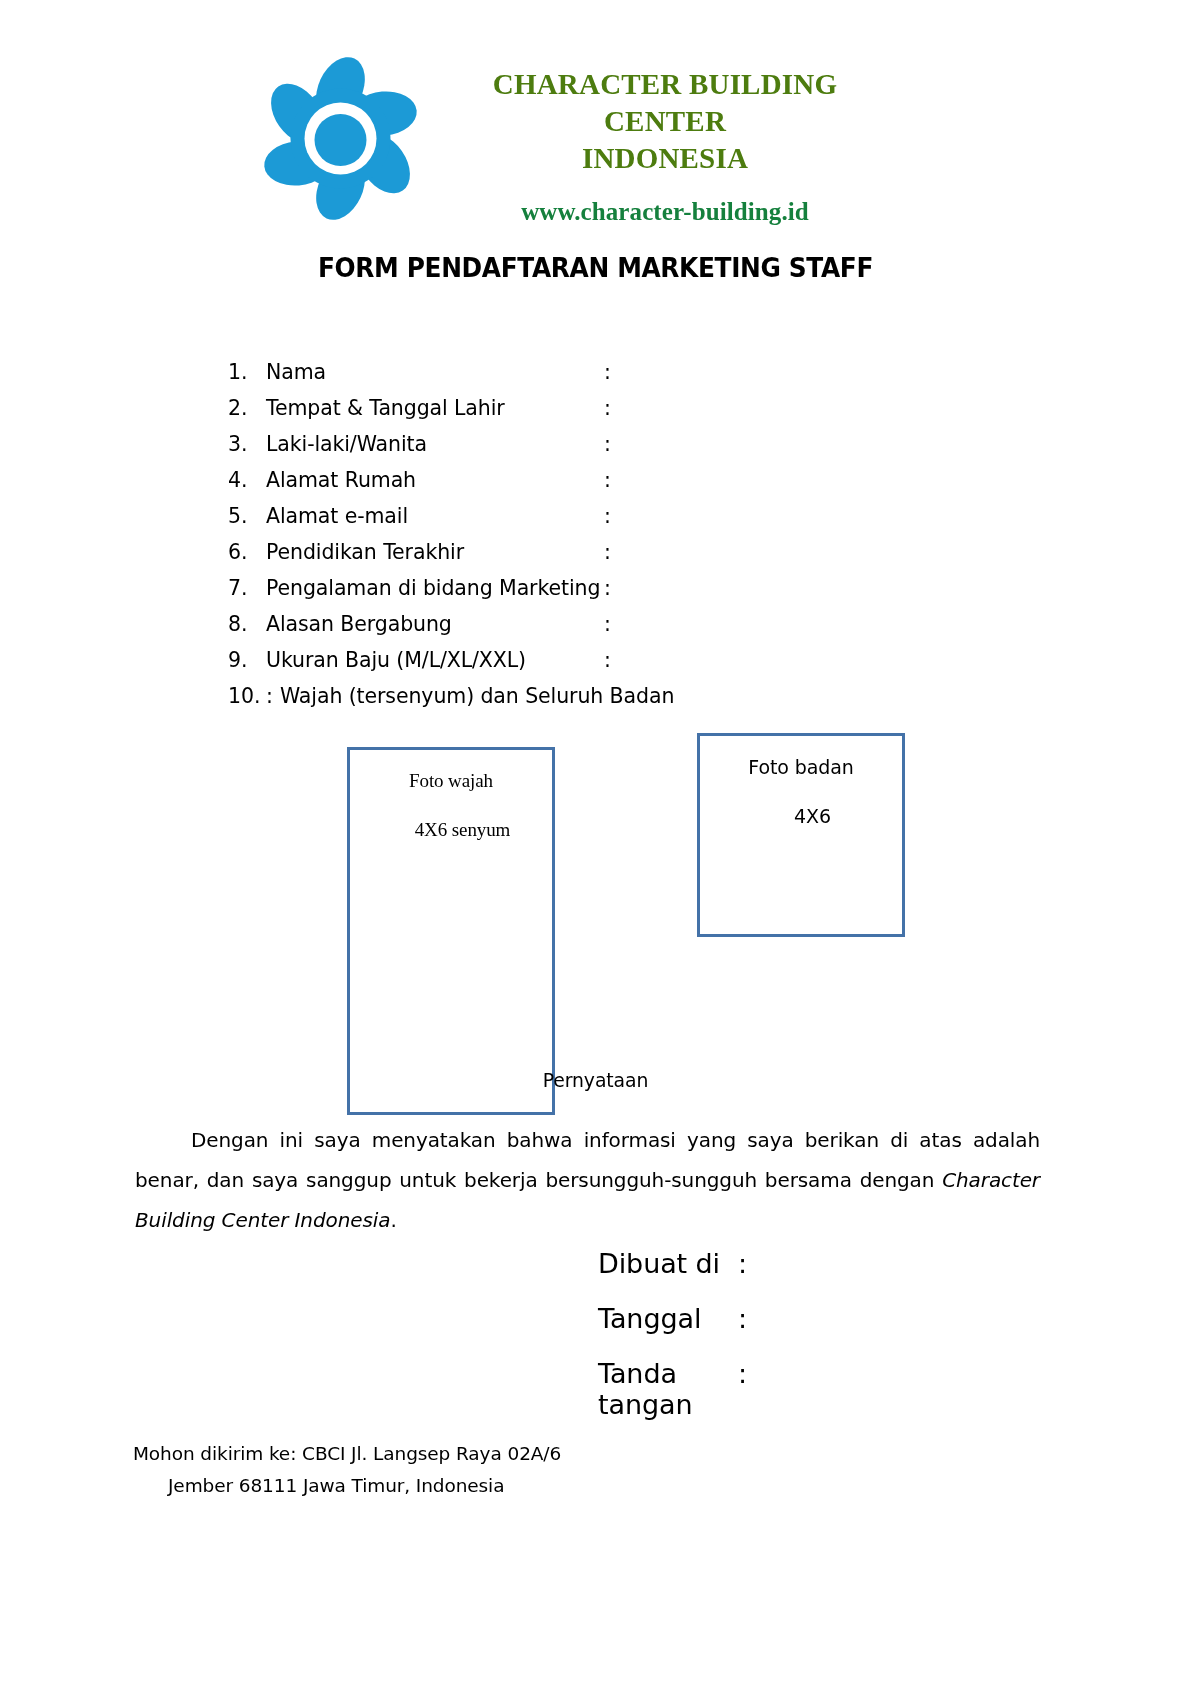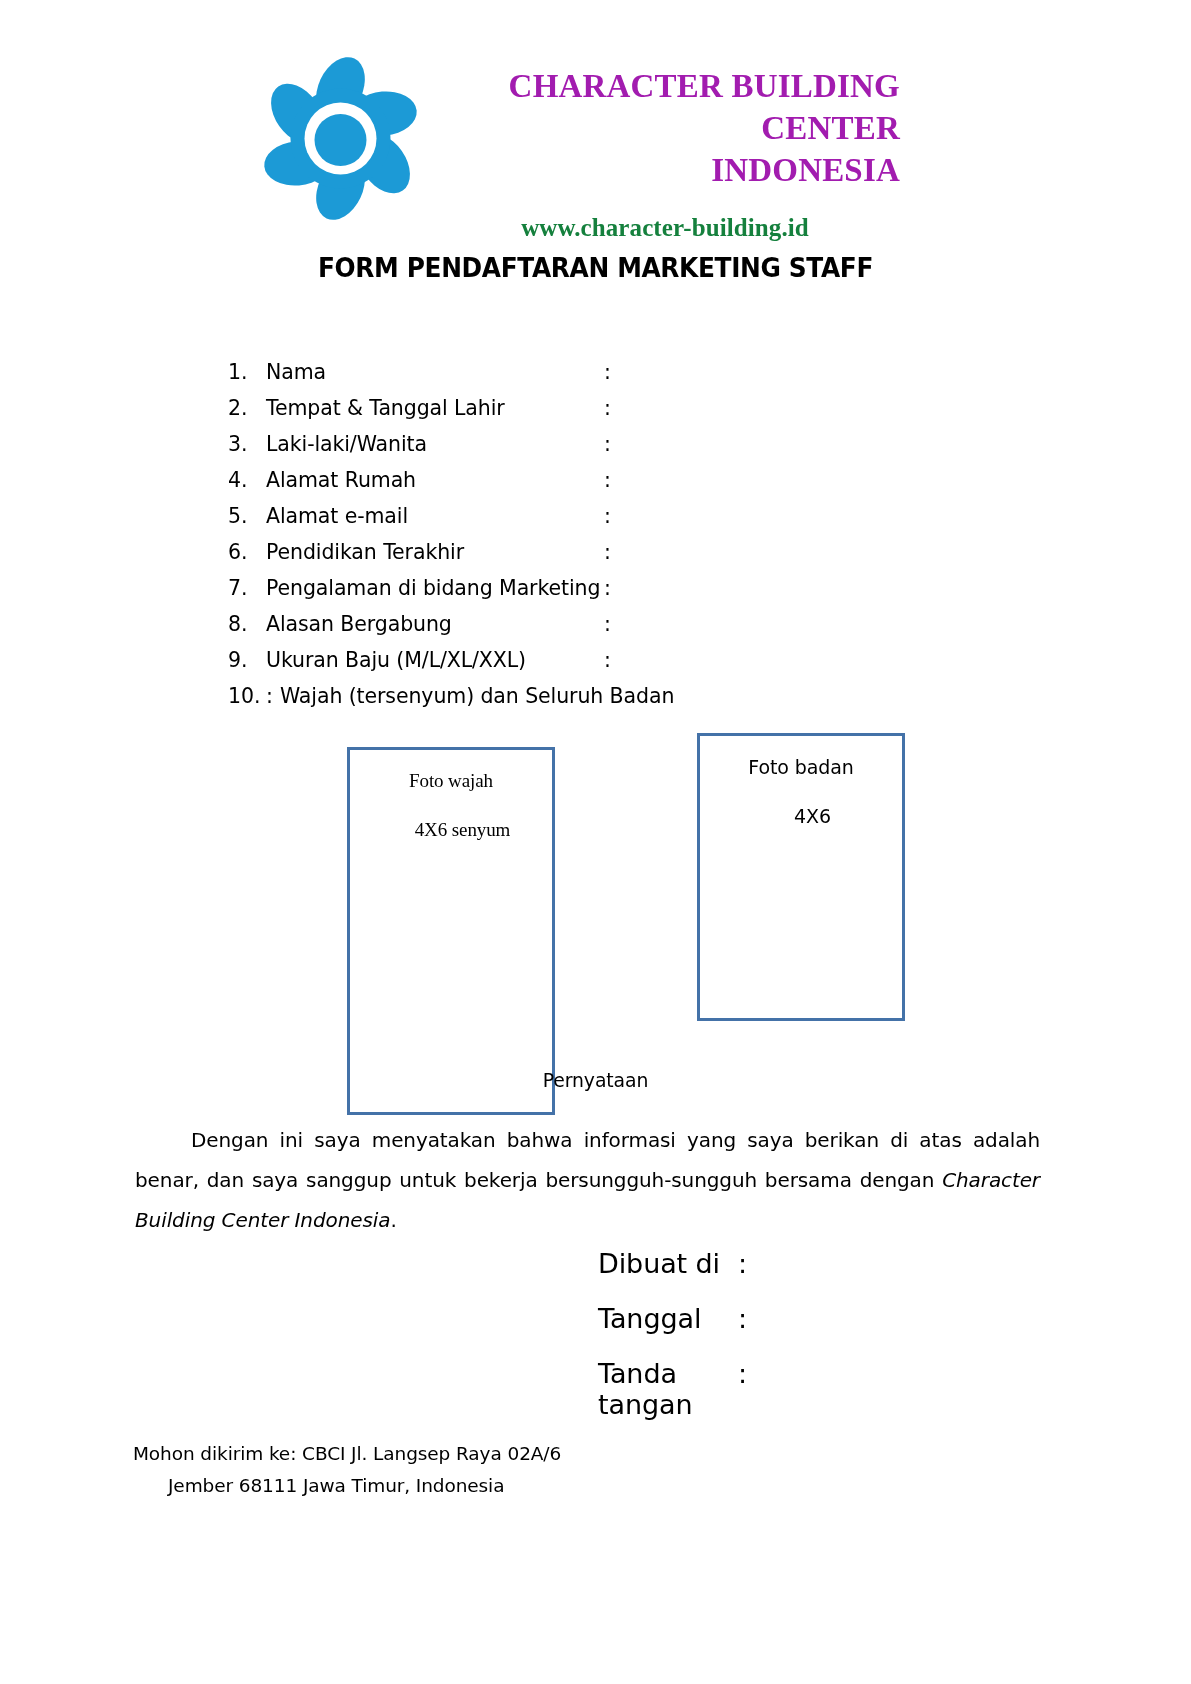--- a/index.html
+++ b/index.html
@@ -44,26 +44,25 @@
   .header-text {
     position: absolute;
     left: 430px;
     top: 18px;
     width: 470px;
     text-align: center;
   }
   .org-name {
     font-family: "Liberation Serif", serif;
     font-weight: bold;
-    font-size: 33px;
+    font-size: 29px;
     letter-spacing: 0.2px;
     line-height: 1.27;
-    color: #a21caf;
+    color: #4d7c0f;
     margin: 0;
-    text-align: right;
   }
   .org-site {
     font-family: "Liberation Serif", serif;
     font-weight: bold;
     font-size: 25px;
     color: #15803d;
     margin: 22px 0 0 0;
     letter-spacing: 0.1px;
   }
 
@@ -132,21 +131,21 @@
     left: 347px;
     top: 14px;
     width: 208px;
     height: 368px;
     font-family: Liberation Serif, serif;
   }
   #photo-body {
     left: 697px;
     top: 0px;
     width: 208px;
-    height: 288px;
+    height: 204px;
   }
   .photo-cap {
     text-align: center;
     font-size: 19px;
     letter-spacing: -0.1px;
   }
   .photo-cap.line1 { margin-top: 20px; }
   .photo-cap.line2 { margin-top: 27px; margin-left: 23px; }
 
   

